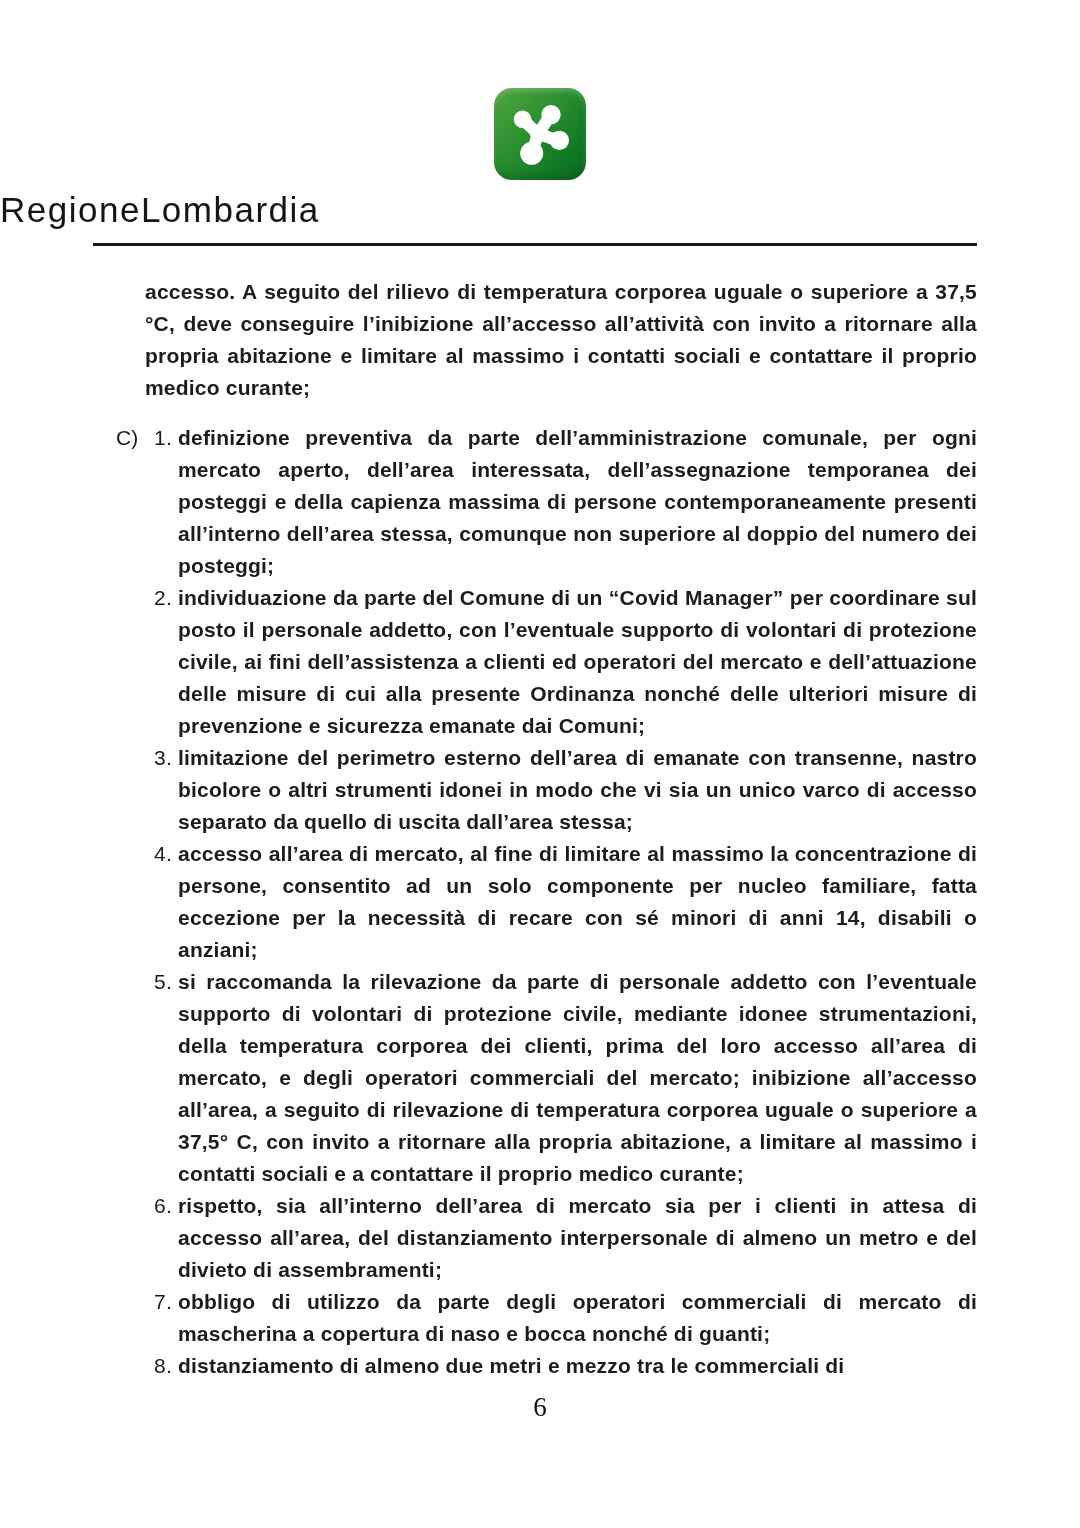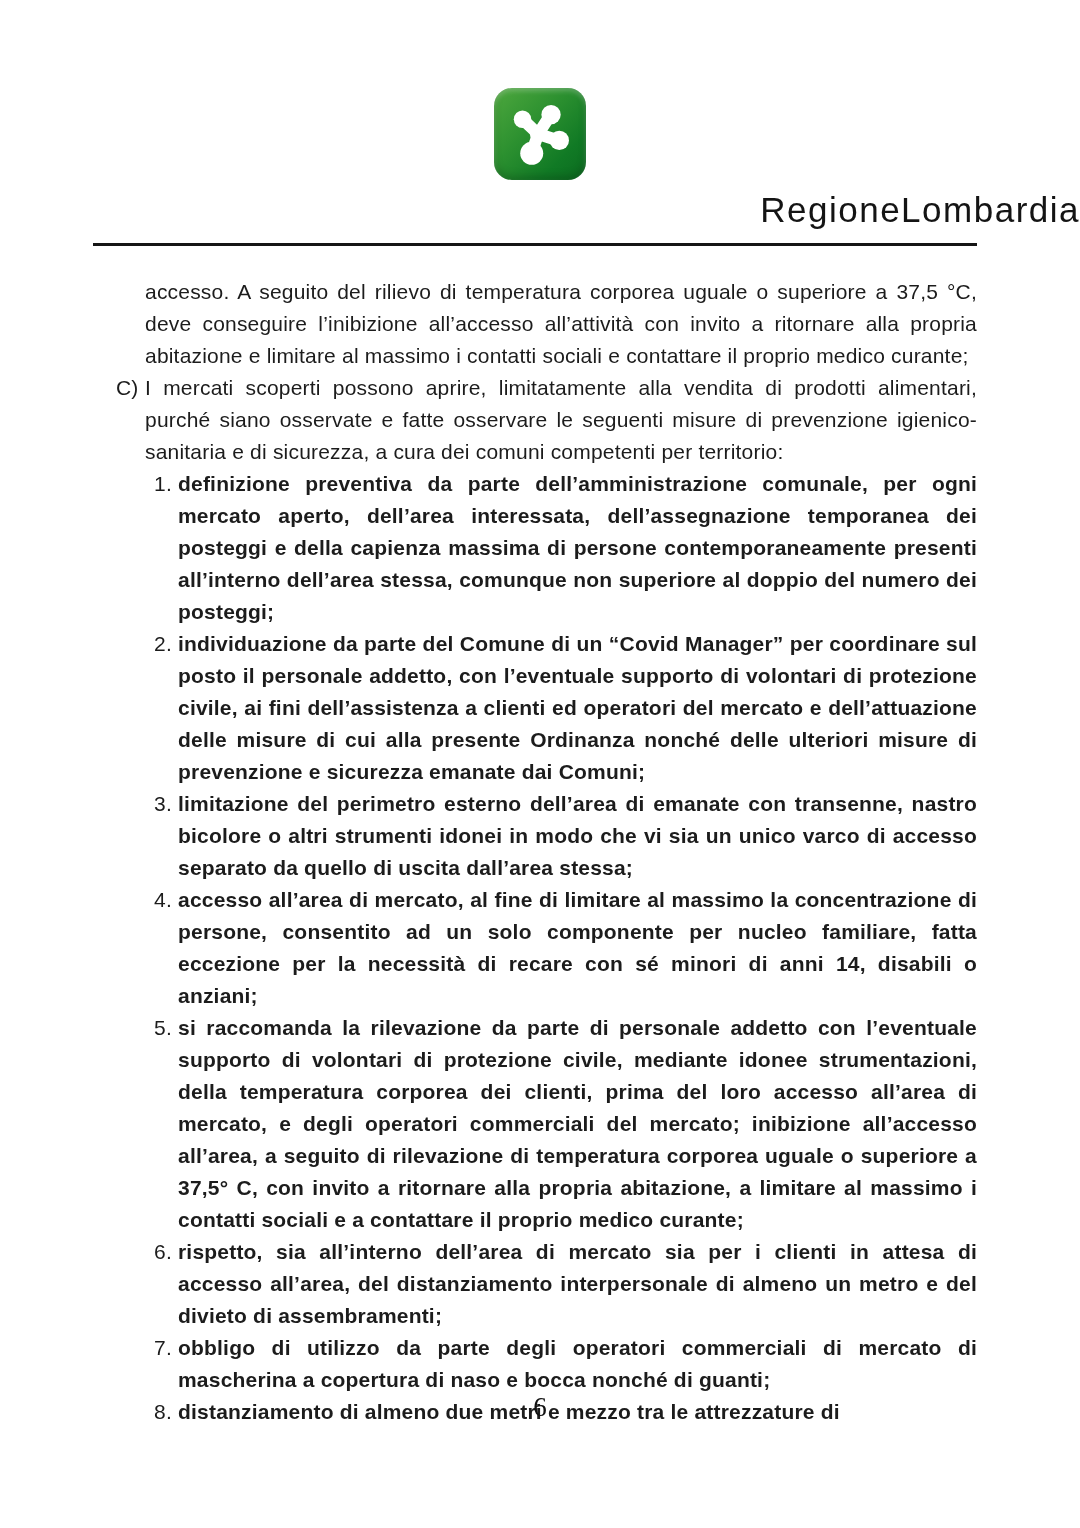--- a/index.html
+++ b/index.html
@@ -8,21 +8,21 @@
     position: relative;
     width: 1080px;
     height: 1528px;
     background: #ffffff;
     font-family: "Liberation Sans", sans-serif;
     color: #1c1c1c;
     overflow: hidden;
   }
 
   
-  .header { position: absolute; top: 88px; left: 0; width: 100%; text-align: right; }
+  .header { position: absolute; top: 88px; left: 0; width: 100%; text-align: left; }
   .logo-square {
     width: 92px; height: 92px;
     margin: 0 auto;
     border-radius: 18px;
     background: linear-gradient(135deg, #4ea83e 0%, #2d9130 40%, #117a25 75%, #0b6b1f 100%);
     box-shadow: inset 0 -4px 8px rgba(0,0,0,0.18), inset 0 3px 5px rgba(255,255,255,0.25);
     display: flex; align-items: center; justify-content: center;
   }
   .logo-square svg { width: 92px; height: 92px; display: block; }
   .brand {
@@ -47,20 +47,22 @@
     position: absolute;
     top: 276px; left: 116px;
     width: 861px;
     font-size: 21px;
     line-height: 32px;
     letter-spacing: 0.2px;
   }
   .intro {
     margin-left: 29px;
     text-align: justify;
+    margin-bottom: 18px;
+    font-weight: bold;
   }
   .section { display: flex; }
   .section-label { flex: none; width: 29px; }
   .section-body { flex: 1; min-width: 0; }
   .lead { text-align: justify; }
   .list-item { display: flex; }
   .list-item .num {
     flex: none;
     width: 33px;
     padding-left: 9px;
@@ -110,21 +112,20 @@
 
   <div class="rule"></div>
 
   <div class="content">
 
     <p class="intro">accesso. A seguito del rilievo di temperatura corporea uguale o superiore a 37,5 °C, deve conseguire l’inibizione all’accesso all’attività con invito a ritornare alla propria abitazione e limitare al massimo i contatti sociali e contattare il proprio medico curante;</p>
 
     <div class="section">
       <div class="section-label">C)</div>
       <div class="section-body">
-        <p class="lead">I mercati scoperti possono aprire, limitatamente alla vendita di prodotti alimentari, purché siano osservate e fatte osservare le seguenti misure di prevenzione igienico-sanitaria e di sicurezza, a cura dei comuni competenti per territorio:</p>
         <div id="ordinance-list">
             <div class="list-item">
               <span class="num">1.</span>
               <p class="li-text">definizione preventiva da parte dell’amministrazione comunale, per ogni mercato aperto, dell’area interessata, dell’assegnazione temporanea dei posteggi e della capienza massima di persone contemporaneamente presenti all’interno dell’area stessa, comunque non superiore al doppio del numero dei posteggi;</p>
             </div>
             <div class="list-item">
               <span class="num">2.</span>
               <p class="li-text">individuazione da parte del Comune di un “Covid Manager” per coordinare sul posto il personale addetto, con l’eventuale supporto di volontari di protezione civile, ai fini dell’assistenza a clienti ed operatori del mercato e dell’attuazione delle misure di cui alla presente Ordinanza nonché delle ulteriori misure di prevenzione e sicurezza emanate dai Comuni;</p>
             </div>
             <div class="list-item">
@@ -142,21 +143,21 @@
             <div class="list-item">
               <span class="num">6.</span>
               <p class="li-text">rispetto, sia all’interno dell’area di mercato sia per i clienti in attesa di accesso all’area, del distanziamento interpersonale di almeno un metro e del divieto di assembramenti;</p>
             </div>
             <div class="list-item">
               <span class="num">7.</span>
               <p class="li-text">obbligo di utilizzo da parte degli operatori commerciali di mercato di mascherina a copertura di naso e bocca nonché di guanti;</p>
             </div>
             <div class="list-item">
               <span class="num">8.</span>
-              <p class="li-text">distanziamento di almeno due metri e mezzo tra le attrezzature di</p>
+              <p class="li-text">distanziamento di almeno due metri e mezzo tra le commerciali di</p>
             </div>
           </div>
       </div>
     </div>
 
   </div>
 
   <div class="footer">
     <span>6</span>
   </div>

